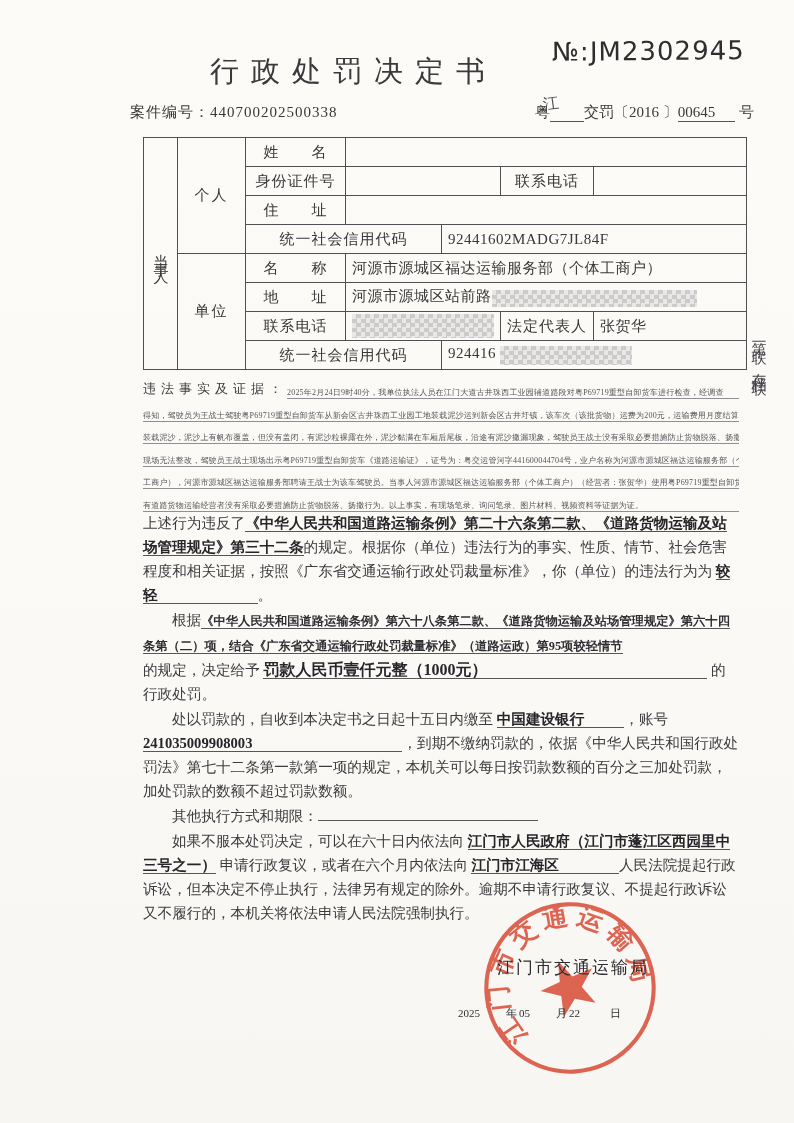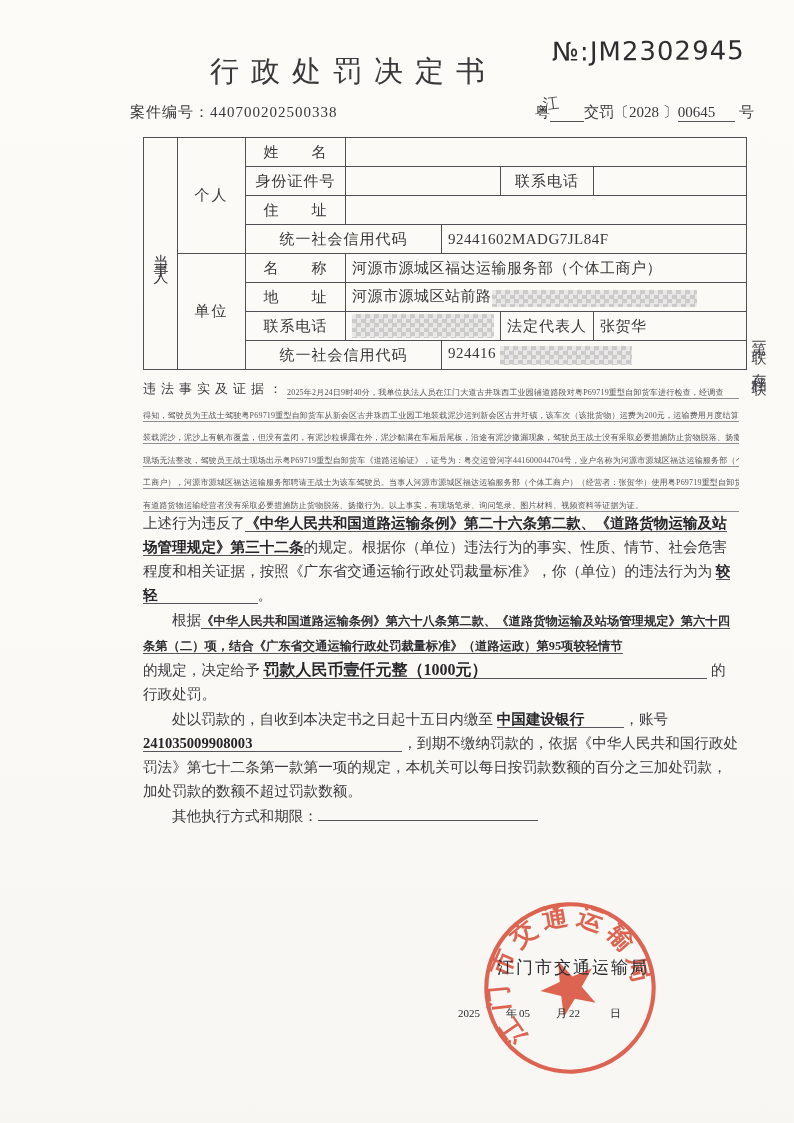--- a/index.html
+++ b/index.html
@@ -71,21 +71,21 @@
 <body>
 
 <div class="page">
 
   <div class="serial">№:JM2302945</div>
   <div class="title">行政处罚决定书</div>
 
   <div class="case-line">
     <span class="case-no"><span>案件编号：</span><span>440700202500338</span></span>
     <span class="ref">
-      <span class="stamp-over"><span>粤</span><span class="over">江</span></span><span class="blank-seg"></span><span>交罚〔2028 〕</span><span class="u ext20">00645</span>&nbsp;<span>号</span>
+      <span class="stamp-over"><span>粤</span><span class="over">江</span></span><span class="blank-seg"></span><span>交罚〔2016 〕</span><span class="u ext20">00645</span>&nbsp;<span>号</span>
     </span>
   </div>
 
   <table class="party">
     <colgroup>
       <col style="width:34px">
         <col style="width:68px">
         <col style="width:100px">
         <col style="width:91px">
       <col style="width:56px">
@@ -159,20 +159,26 @@
       <span>的行政处罚。</span>
     </div>
     <div class="p indent">
       <span>处以罚款的，自收到本决定书之日起十五日内缴至</span>
       <span class="u fill ext40">中国建设银行</span><span>，账号</span>
       <span class="u fill ext150">241035009908003</span><span>，到期不缴纳罚款的，依据《中华人民共和国行政处罚法》第七十二条第一款第一项的规定，本机关可以每日按罚款数额的百分之三加处罚款，加处罚款的数额不超过罚款数额。</span>
     </div>
     <div class="p indent">
       <span>其他执行方式和期限：</span><span class="blank-seg ext220"></span>
     </div>
+    <div class="p indent">
+      <span>如果不服本处罚决定，可以在六十日内依法向</span>
+      <span class="u fill">江门市人民政府（江门市蓬江区西园里中三号之一）</span>
+      <span>申请行政复议，或者在六个月内依法向</span>
+      <span class="u fill ext60">江门市江海区</span><span>人民法院提起行政诉讼，但本决定不停止执行，法律另有规定的除外。逾期不申请行政复议、不提起行政诉讼又不履行的，本机关将依法申请人民法院强制执行。</span>
+    </div>
   </div>
 
   <div class="copy-label">第一联：存档联</div>
 
   <svg class="seal" viewBox="0 0 196 196" xmlns="http://www.w3.org/2000/svg">
     <g transform="rotate(-24 98 98)" fill="#dd3f28" stroke="none" opacity="0.88">
       <circle cx="98" cy="98" r="82" fill="none" stroke="#dd3f28" stroke-width="4"></circle>
       <polygon points="98,69 104.8,88.6 125.6,89 109,101.6 115,121.5 98,109.6 81,121.5 87,101.6 70.4,89 91.2,88.6"></polygon>
       <defs>
           <path id="sealArc" d="M 44.3 129 A 62 62 0 1 1 151.7 129" fill="none"></path>

